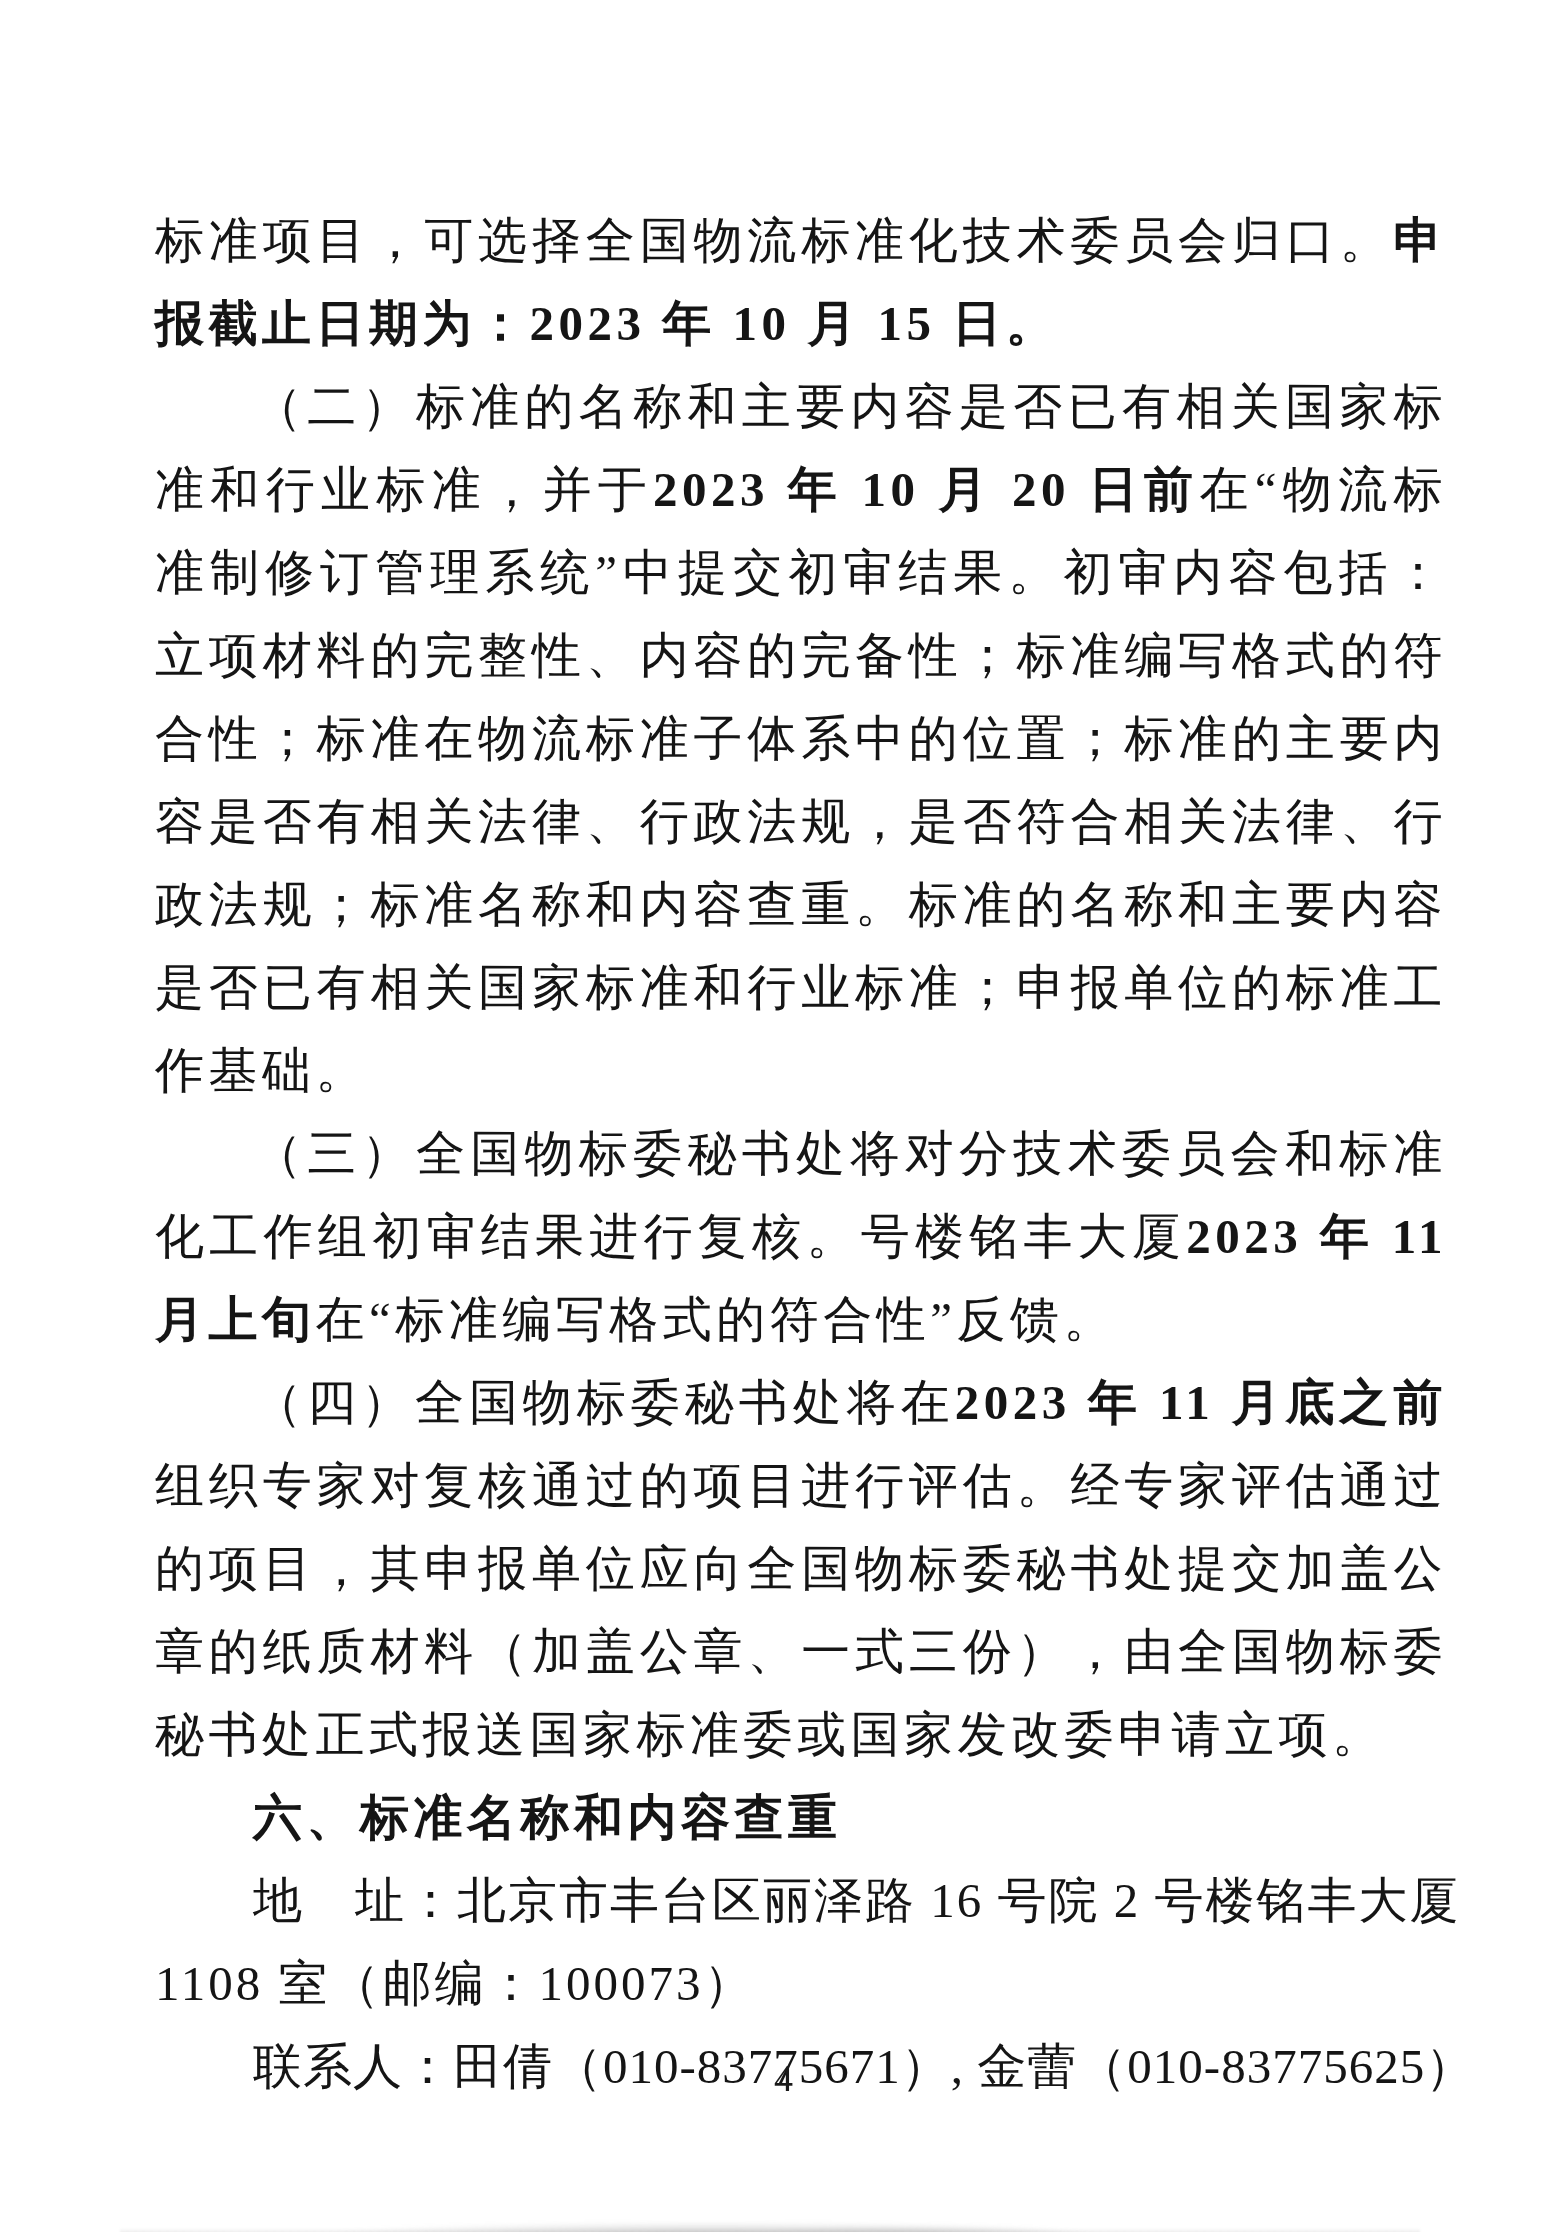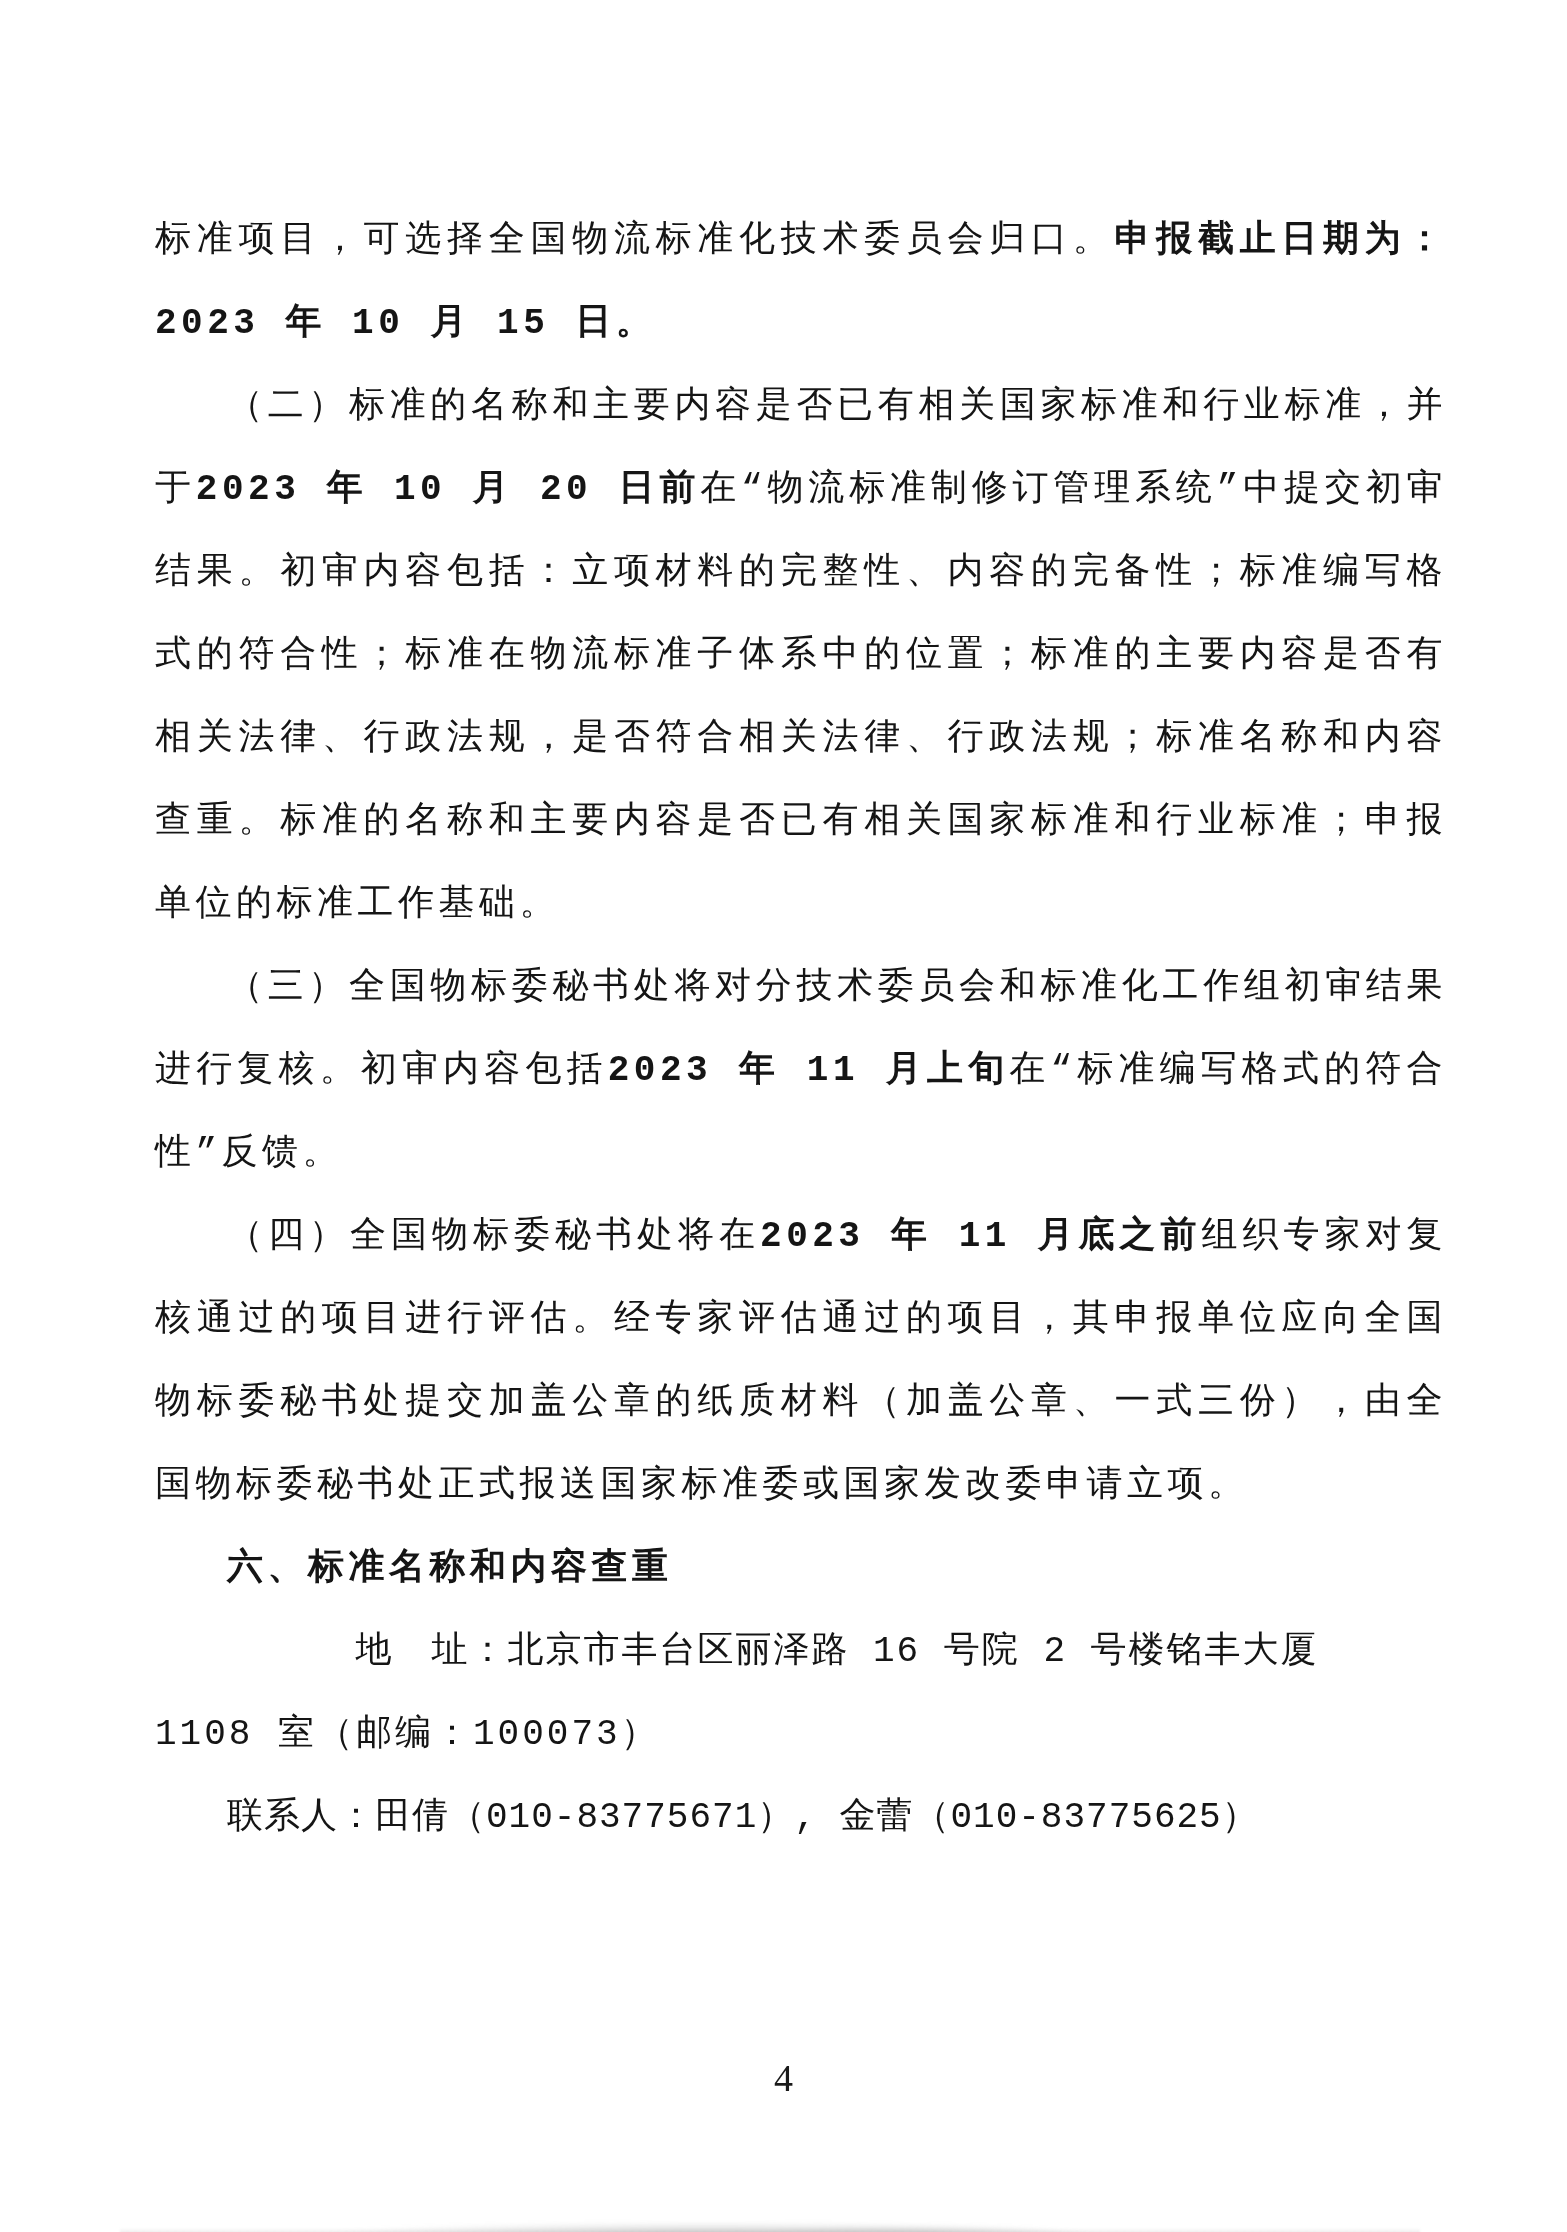--- a/index.html
+++ b/index.html
@@ -11,26 +11,25 @@
     background: #ffffff;
     overflow: hidden;
     font-family: "Liberation Serif", "DejaVu Serif", serif;
     color: #151515;
   }
   .text-block {
     position: absolute;
     left: 155px;
     top: 199px;
     width: 1292px;
-    font-size: 36px;
+    font-size: 49px;
     line-height: 83px;
     letter-spacing: 4.5px;
     text-align: justify;
     text-justify: inter-character;
-    font-family: Liberation Mono, monospace;
   }
   .para { margin: 0; padding: 0; }
   .indent { text-indent: 2em; }
   .b { font-weight: 700; }
   .heading { font-weight: 700; }
   .addr-line1 { white-space: nowrap; letter-spacing: 2px; text-align: center; }
   .addr-line2 { text-indent: 0; text-align: left; letter-spacing: 3px; }
   .contacts { white-space: nowrap; letter-spacing: 1px; text-align: left; }
   .page-number {
     position: absolute;
@@ -68,21 +67,21 @@
 <body>
 
 <div class="page">
 
   <div class="text-block">
 
     <p class="para"><span>标准项目，可选择全国物流标准化技术委员会归口。</span><span class="b">申报截止日期为：2023 年 10 月 15 日。</span></p>
 
     <p class="para indent"><span>（二）标准的名称和主要内容是否已有相关国家标准和行业标准，并于</span><span class="b">2023 年 10 月 20 日前</span><span>在“物流标准制修订管理系统”中提交初审结果。初审内容包括：立项材料的完整性、内容的完备性；标准编写格式的符合性；标准在物流标准子体系中的位置；标准的主要内容是否有相关法律、行政法规，是否符合相关法律、行政法规；标准名称和内容查重。标准的名称和主要内容是否已有相关国家标准和行业标准；申报单位的标准工作基础。</span></p>
 
-    <p class="para indent"><span>（三）全国物标委秘书处将对分技术委员会和标准化工作组初审结果进行复核。初审内容包括</span><span class="b">2023 年 11 月上旬</span><span>在“标准编写格式的符合性”反馈。</span></p>
+    <p class="para indent"><span>（三）全国物标委秘书处将对分技术委员会和标准化工作组初审结果进行复核。号楼铭丰大厦</span><span class="b">2023 年 11 月上旬</span><span>在“标准编写格式的符合性”反馈。</span></p>
 
     <p class="para indent"><span>（四）全国物标委秘书处将在</span><span class="b">2023 年 11 月底之前</span><span>组织专家对复核通过的项目进行评估。经专家评估通过的项目，其申报单位应向全国物标委秘书处提交加盖公章的纸质材料（加盖公章、一式三份），由全国物标委秘书处正式报送国家标准委或国家发改委申请立项。</span></p>
 
     <p class="para indent heading"><span>六、标准名称和内容查重</span></p>
 
     <p class="para indent addr-line1"><span>地　址：北京市丰台区丽泽路 16 号院 2 号楼铭丰大厦</span></p>
 
     <p class="para addr-line2"><span>1108 室（邮编：100073）</span></p>
 
     <p class="para indent contacts"><span>联系人：田倩（010-83775671）, 金蕾（010-83775625）</span></p>

